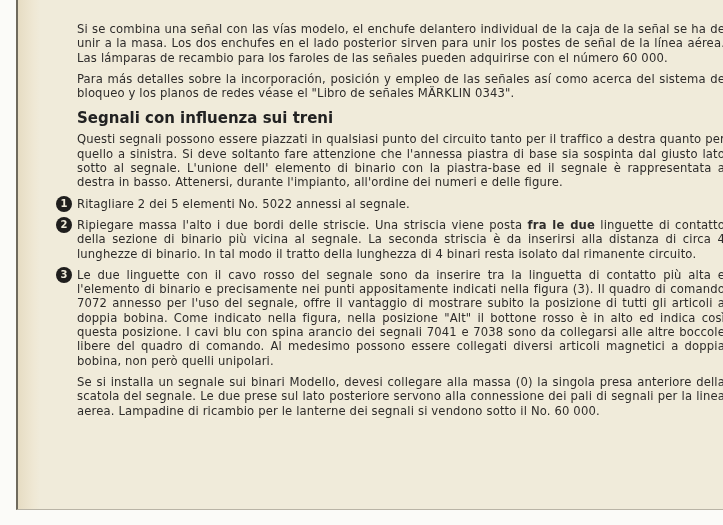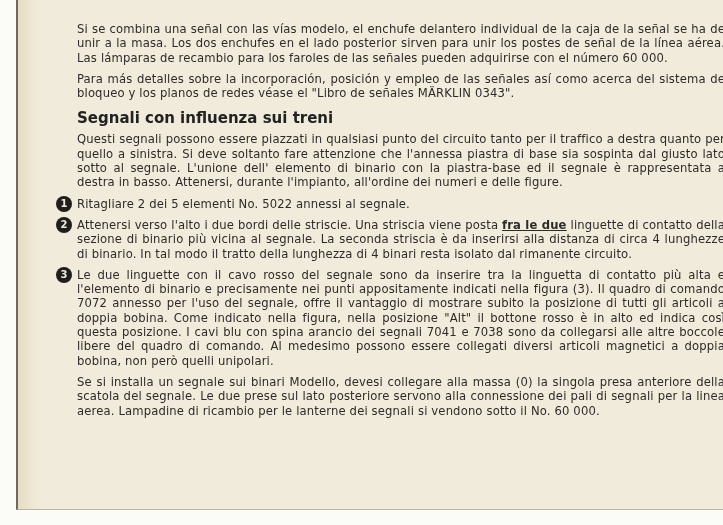--- a/index.html
+++ b/index.html
@@ -30,41 +30,41 @@
     color: #222; letter-spacing: 0;
   }
   .step { position: relative; margin: 0 0 7px 0; }
   .step-badge {
     position: absolute; left: -21px; top: -1px;
     width: 16px; height: 16px; border-radius: 50%;
     background: #1f1e1d; color: #f0ebda;
     font-size: 10px; line-height: 16px; text-align: center; font-weight: bold;
   }
   .step p { margin: 0; }
-  b { font-weight: bold; text-decoration: underline; }
+  b { font-weight: bold; }
 </style>
 </head>
 <body>
 
 <div class="paper">
   <div class="content">
     <p>Si se combina una señal con las vías modelo, el enchufe delantero individual de la caja de la señal se ha de unir a la masa. Los dos enchufes en el lado posterior sirven para unir los postes de señal de la línea aérea. Las lámparas de recambio para los faroles de las señales pueden adquirirse con el número 60 000.</p>
     <p>Para más detalles sobre la incorporación, posición y empleo de las señales así como acerca del sistema de bloqueo y los planos de redes véase el "Libro de señales MÄRKLIN 0343".</p>
 
     <h2>Segnali con influenza sui treni</h2>
     <p>Questi segnali possono essere piazzati in qualsiasi punto del circuito tanto per il traffico a destra quanto per quello a sinistra. Si deve soltanto fare attenzione che l'annessa piastra di base sia sospinta dal giusto lato sotto al segnale. L'unione dell' elemento di binario con la piastra-base ed il segnale è rappresentata a destra in basso. Attenersi, durante l'impianto, all'ordine dei numeri e delle figure.</p>
 
     <div class="step">
       <span class="step-badge">1</span>
       <p>Ritagliare 2 dei 5 elementi No. 5022 annessi al segnale.</p>
     </div>
 
     <div class="step">
       <span class="step-badge">2</span>
-      <p><span>Attenersi verso l'alto i due bordi delle striscie. Una striscia viene posta </span><b>fra le due</b><span> linguette di contatto della sezione di binario più vicina al segnale. La seconda striscia è da inserirsi alla distanza di circa 4 lunghezze di binario. In tal modo il tratto della lunghezza di 4 binari resta isolato dal rimanente circuito.</span></p>
+      <p><span>Ripiegare massa l'alto i due bordi delle striscie. Una striscia viene posta </span><b>fra le due</b><span> linguette di contatto della sezione di binario più vicina al segnale. La seconda striscia è da inserirsi alla distanza di circa 4 lunghezze di binario. In tal modo il tratto della lunghezza di 4 binari resta isolato dal rimanente circuito.</span></p>
     </div>
 
     <div class="step">
       <span class="step-badge">3</span>
       <p>Le due linguette con il cavo rosso del segnale sono da inserire tra la linguetta di contatto più alta e l'elemento di binario e precisamente nei punti appositamente indicati nella figura (3). Il quadro di comando 7072 annesso per l'uso del segnale, offre il vantaggio di mostrare subito la posizione di tutti gli articoli a doppia bobina. Come indicato nella figura, nella posizione "Alt" il bottone rosso è in alto ed indica così questa posizione. I cavi blu con spina arancio dei segnali 7041 e 7038 sono da collegarsi alle altre boccole libere del quadro di comando. Al medesimo possono essere collegati diversi articoli magnetici a doppia bobina, non però quelli unipolari.</p>
     </div>
 
     <p>Se si installa un segnale sui binari Modello, devesi collegare alla massa (0) la singola presa anteriore della scatola del segnale. Le due prese sul lato posteriore servono alla connessione dei pali di segnali per la linea aerea. Lampadine di ricambio per le lanterne dei segnali si vendono sotto il No. 60 000.</p>
   </div>
 </div>

